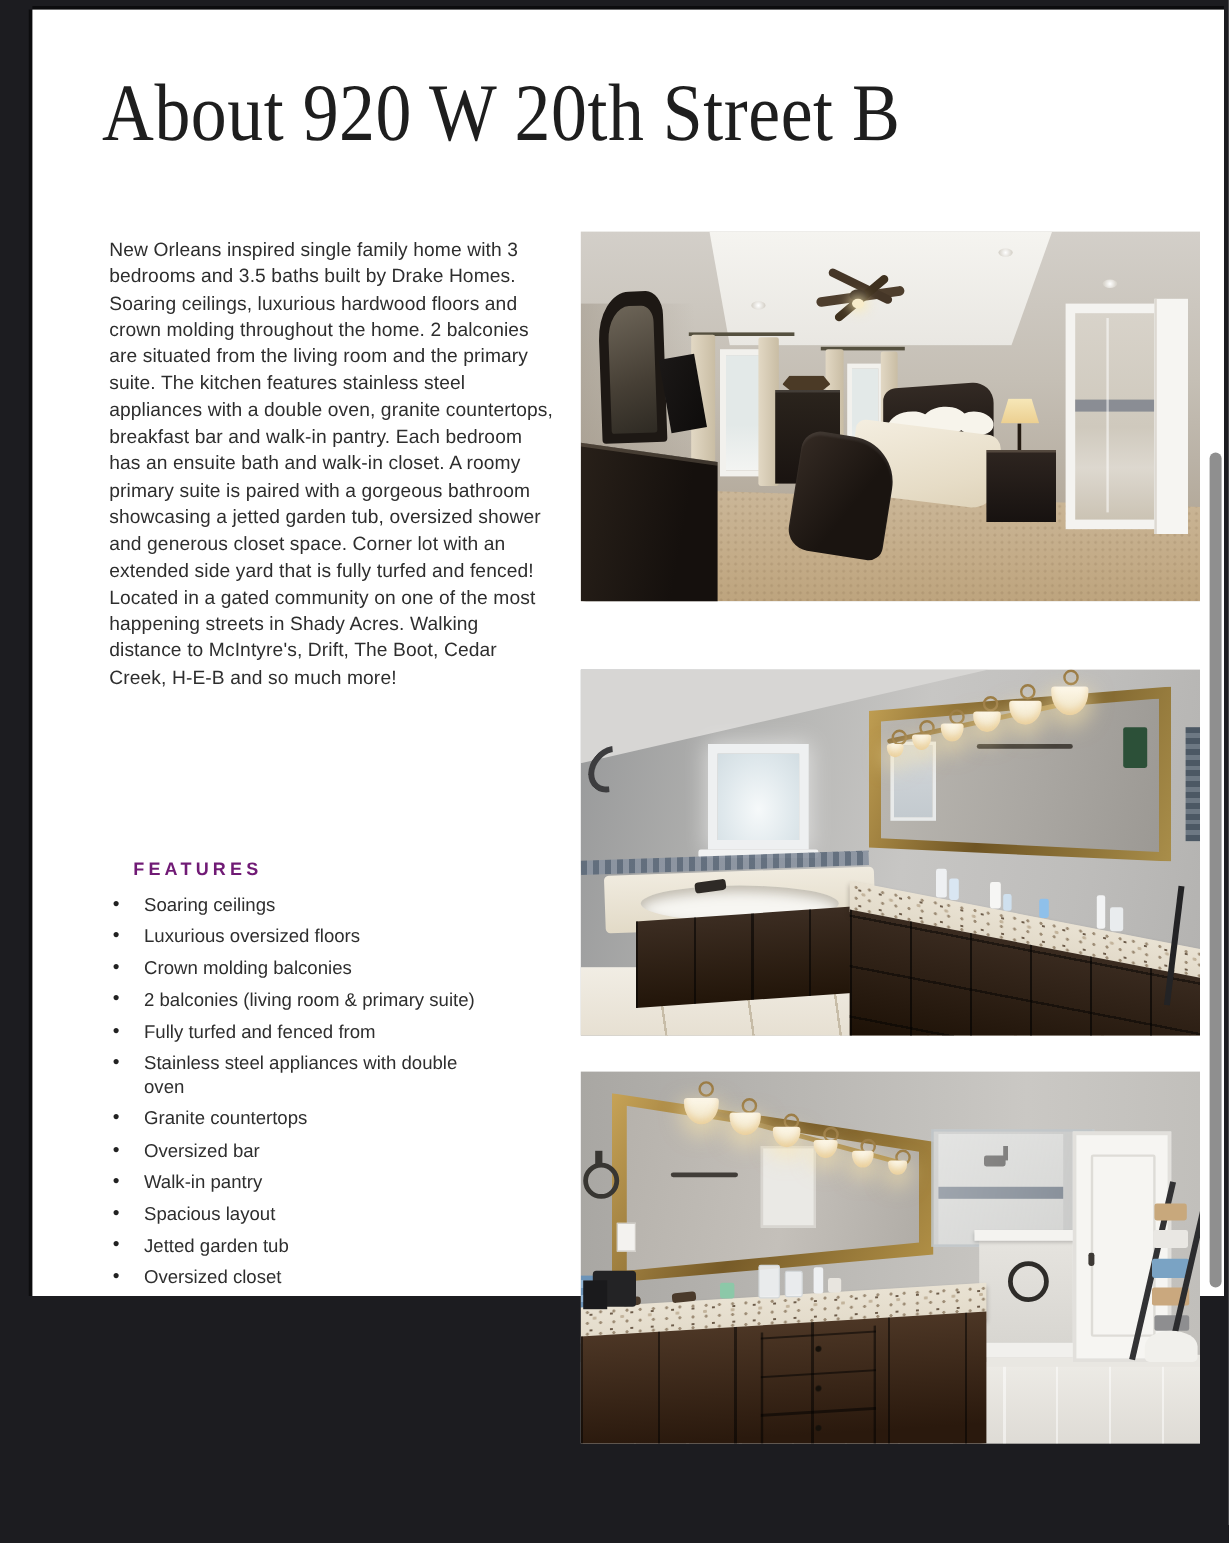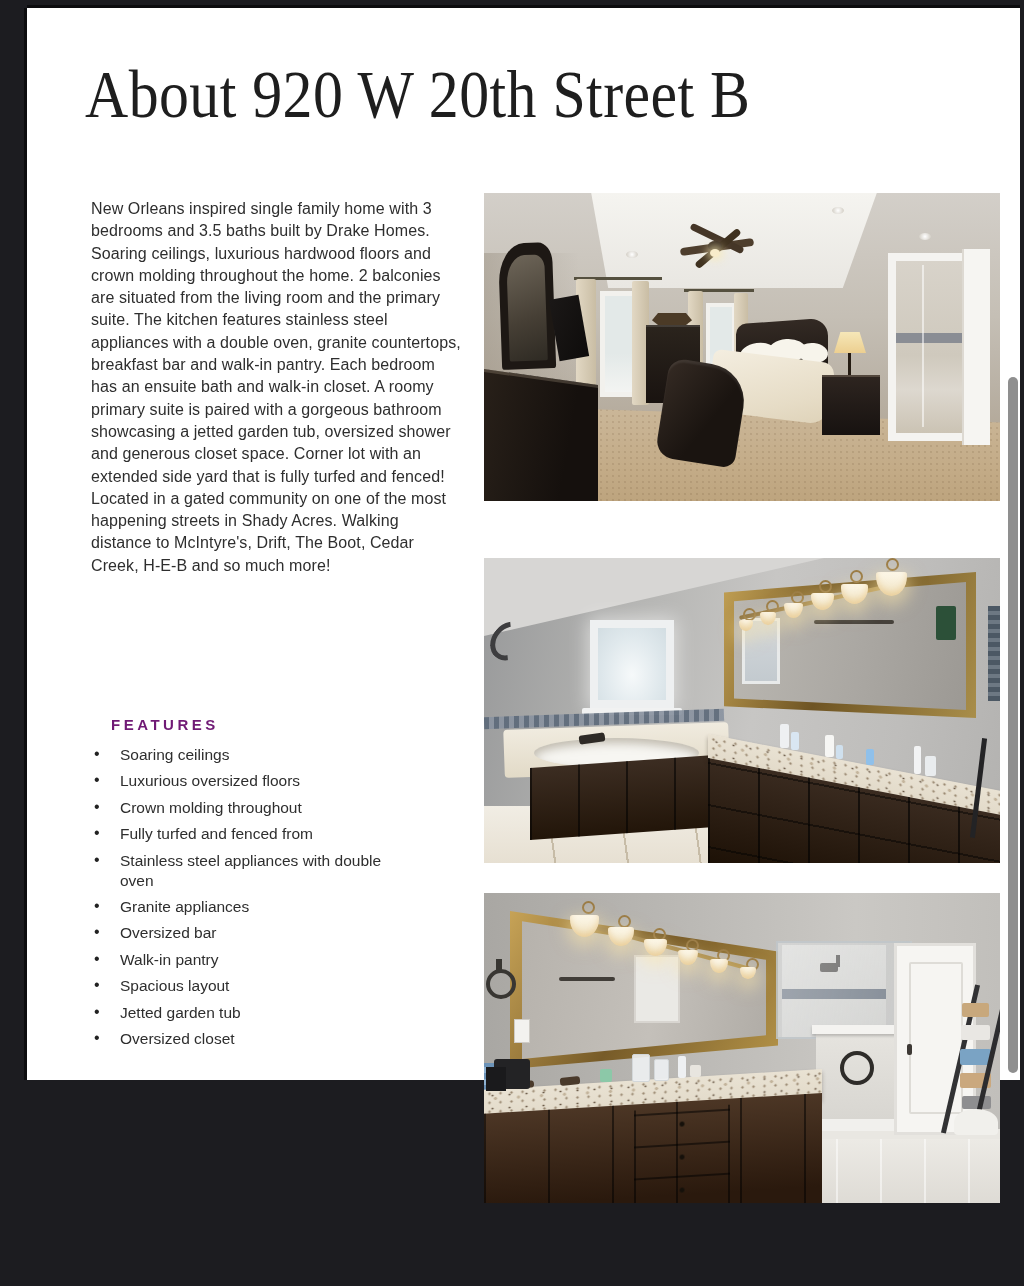--- a/index.html
+++ b/index.html
@@ -132,24 +132,25 @@
 </head>
 <body>
 
 <div class="page">
   <h1 class="title">About 920 W 20th Street B</h1>
   <p class="desc">New Orleans inspired single family home with 3 bedrooms and 3.5 baths built by Drake Homes. Soaring ceilings, luxurious hardwood floors and crown molding throughout the home. 2 balconies are situated from the living room and the primary suite. The kitchen features stainless steel appliances with a double oven, granite countertops, breakfast bar and walk-in pantry. Each bedroom has an ensuite bath and walk-in closet. A roomy primary suite is paired with a gorgeous bathroom showcasing a jetted garden tub, oversized shower and generous closet space. Corner lot with an extended side yard that is fully turfed and fenced! Located in a gated community on one of the most happening streets in Shady Acres. Walking distance to McIntyre's, Drift, The Boot, Cedar Creek, H-E-B and so much more!</p>
   <h2 class="features-h">FEATURES</h2>
   <ul class="features">
     <li>Soaring ceilings</li>
     <li>Luxurious oversized floors</li>
-    <li>Crown molding throughout</li>
+    <li>Crown molding balconies</li>
+    <li>2 balconies (living room &amp; primary suite)</li>
     <li>Fully turfed and fenced from</li>
     <li>Stainless steel appliances with double oven</li>
-    <li>Granite appliances</li>
+    <li>Granite countertops</li>
     <li>Oversized bar</li>
     <li>Walk-in pantry</li>
     <li>Spacious layout</li>
     <li>Jetted garden tub</li>
     <li>Oversized closet</li>
   </ul>
 
   <div class="photo" id="photo1">
     <div class="p1-tray"></div>
     <div class="p1-rl" style="left:142px;top:58px;"></div>

